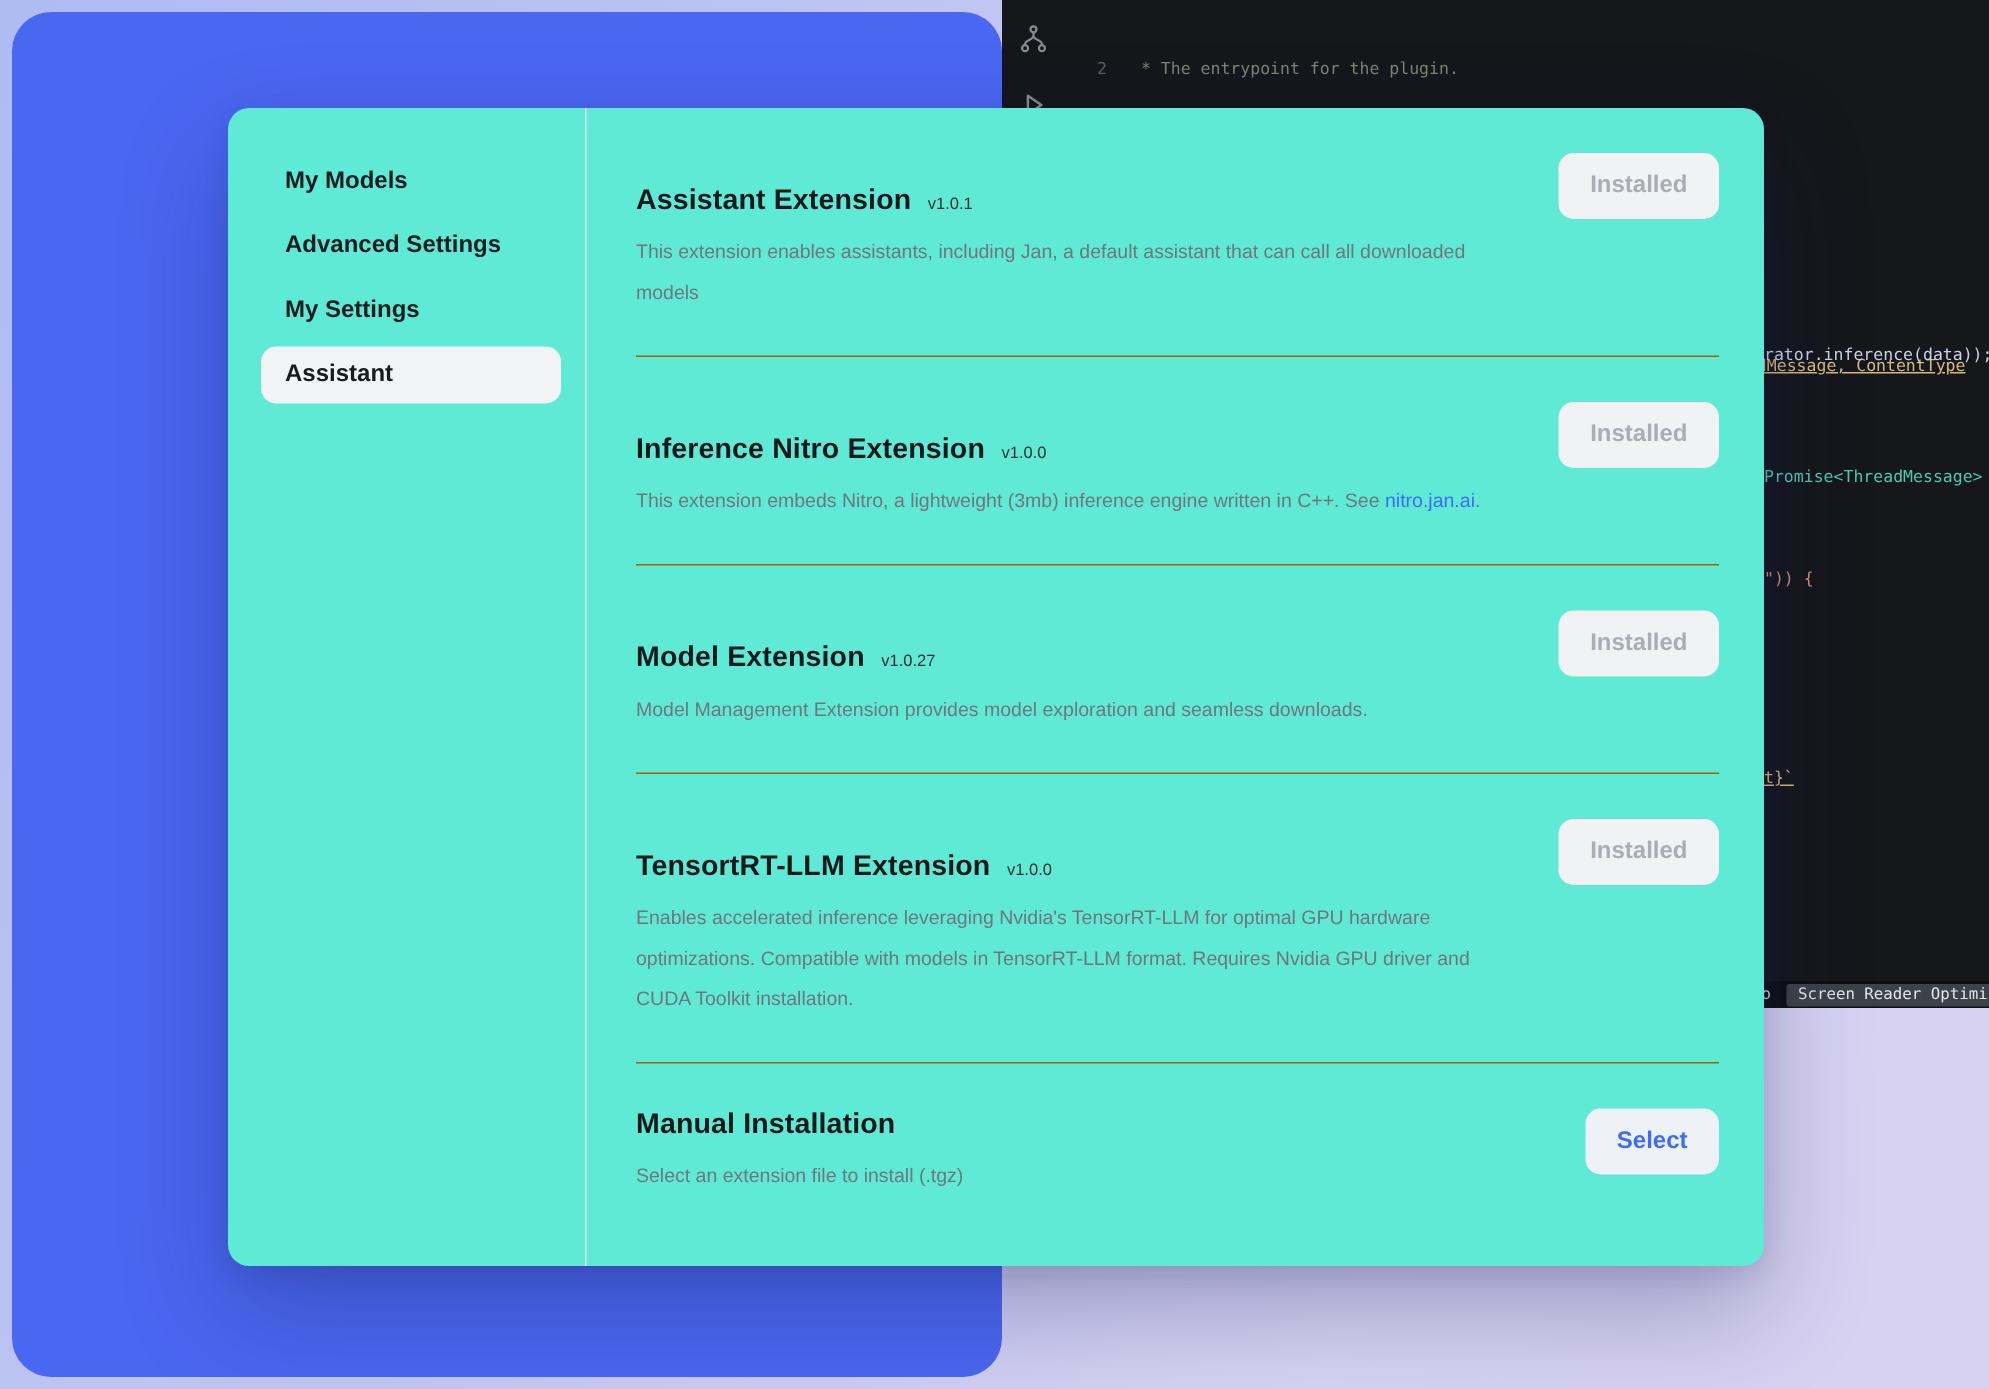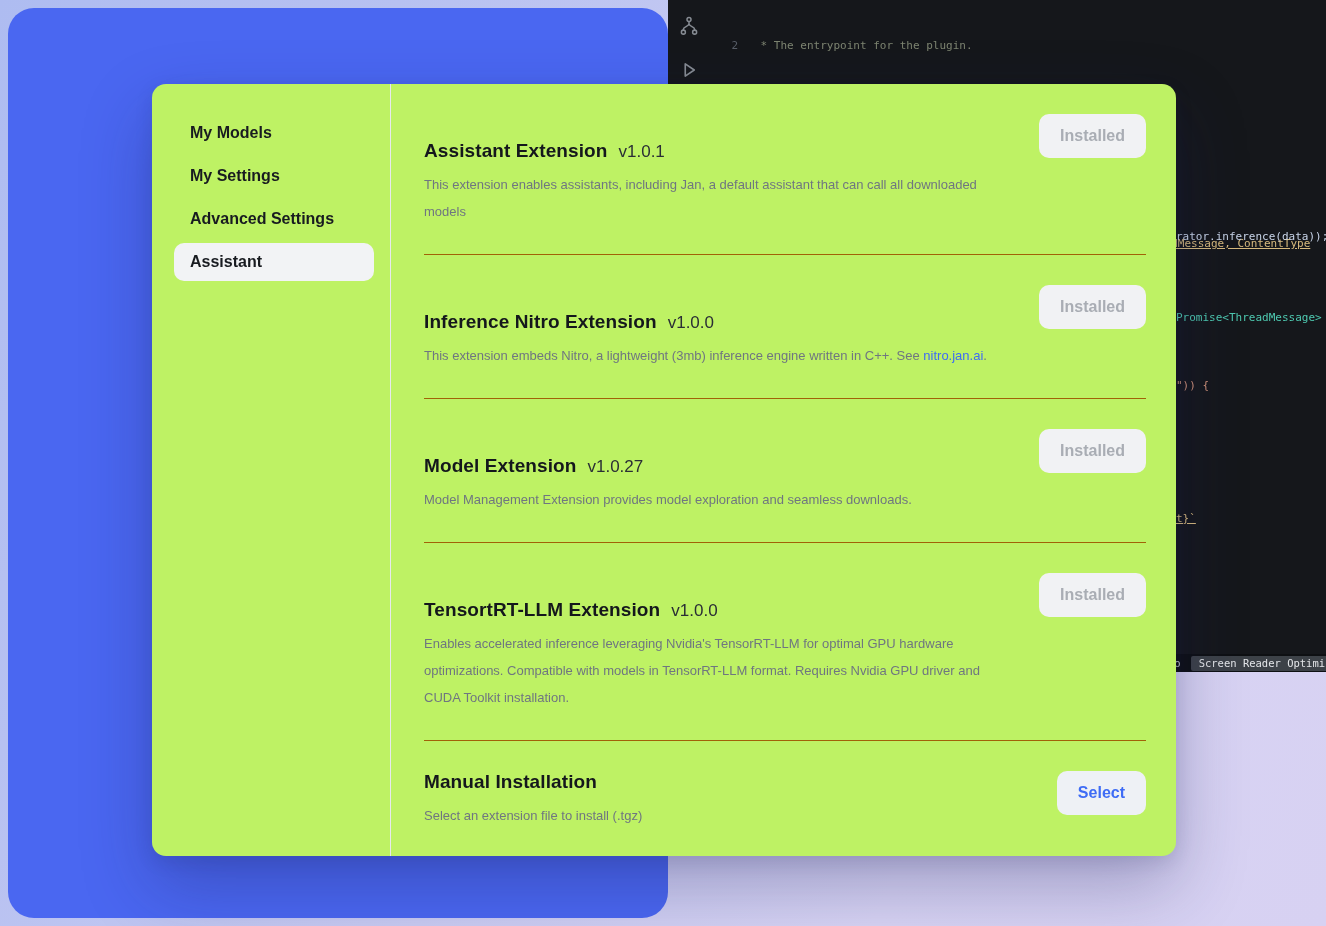--- a/index.html
+++ b/index.html
@@ -47,22 +47,22 @@
     background:#0e1013; display:flex; align-items:center;
     padding-left:500px; font-size:10.5px; color:#cfd3d8; white-space:nowrap;
   }
   .sr-btn {
     margin-left:10px; background:#3d4248; color:#e4e6e9;
     padding:1.5px 8px; border-radius:2px; cursor:pointer;
   }
 
   
   .card {
-    position:absolute; left:152px; top:84px; width:1024px; height:772px;
-    background:#bef264; border-radius:14px; z-index:10;
+    position:absolute; left:152px; top:72px; width:1024px; height:772px;
+    background:#5eead4; border-radius:14px; z-index:10;
     box-shadow:0 30px 70px rgba(25,30,90,.30), 0 6px 18px rgba(25,30,90,.12);
     display:flex; overflow:hidden;
   }
 
   .sidebar {
     width:239px; flex:none; border-right:1px solid #e7e9ec;
     padding:30px 16px 0 22px;
   }
   .nav-item {
     display:block; padding:10px 16px; margin-bottom:5px;
@@ -73,21 +73,21 @@
 
   .content { flex:1; padding:0 30px 0 33px; }
   .ext-section {
     display:flex; justify-content:space-between; align-items:flex-start;
     padding:30px 0 29px 0;
   }
   .ext-section:not(:last-child) { border-bottom:1px solid #a16207; }
   .ext-text { max-width:582px; }
   .ext-title-row { display:flex; align-items:baseline; margin-bottom:9px; }
   .ext-title { font-size:19px; font-weight:700; color:#14171c; letter-spacing:.1px; }
-  .ext-version { font-size:17px; font-weight:500; color:#2a2e35; margin-left:11px;margin-top:28px; }
+  .ext-version { font-size:11px; font-weight:500; color:#2a2e35; margin-left:11px;margin-top:28px; }
   .ext-desc { font-size:13px; line-height:27px; color:#6f7680; }
   .ext-link { color:#3e6cf5; text-decoration:none; cursor:pointer; }
 
   .btn {
     flex:none; border:none; border-radius:10px; background:#f1f2f4;
     font-family:"Liberation Sans", sans-serif;
     font-size:16px; font-weight:700; padding:10px 21px; line-height:24px;
   }
   .btn.installed { color:#a9adb4; cursor:default; }
   .btn.select    { color:#3e6cf5; cursor:pointer; background:#eef1f5; }
@@ -133,22 +133,22 @@
   <div class="statusbar">
     <span>go</span>
     <span class="sr-btn">Screen Reader Optimized</span>
   </div>
 </div>
 
 <div class="card">
 
   <nav class="sidebar">
     <span class="nav-item">My Models</span>
+    <span class="nav-item">Advanced Settings</span>
     <span class="nav-item">My Settings</span>
-    <span class="nav-item">Advanced Settings</span>
     <span class="nav-item active">Assistant</span>
   </nav>
 
   <main class="content">
 
     <section class="ext-section">
       <div class="ext-text">
         <div class="ext-title-row">
           <span class="ext-title">Assistant Extension</span>
           <span class="ext-version">v1.0.1</span>

